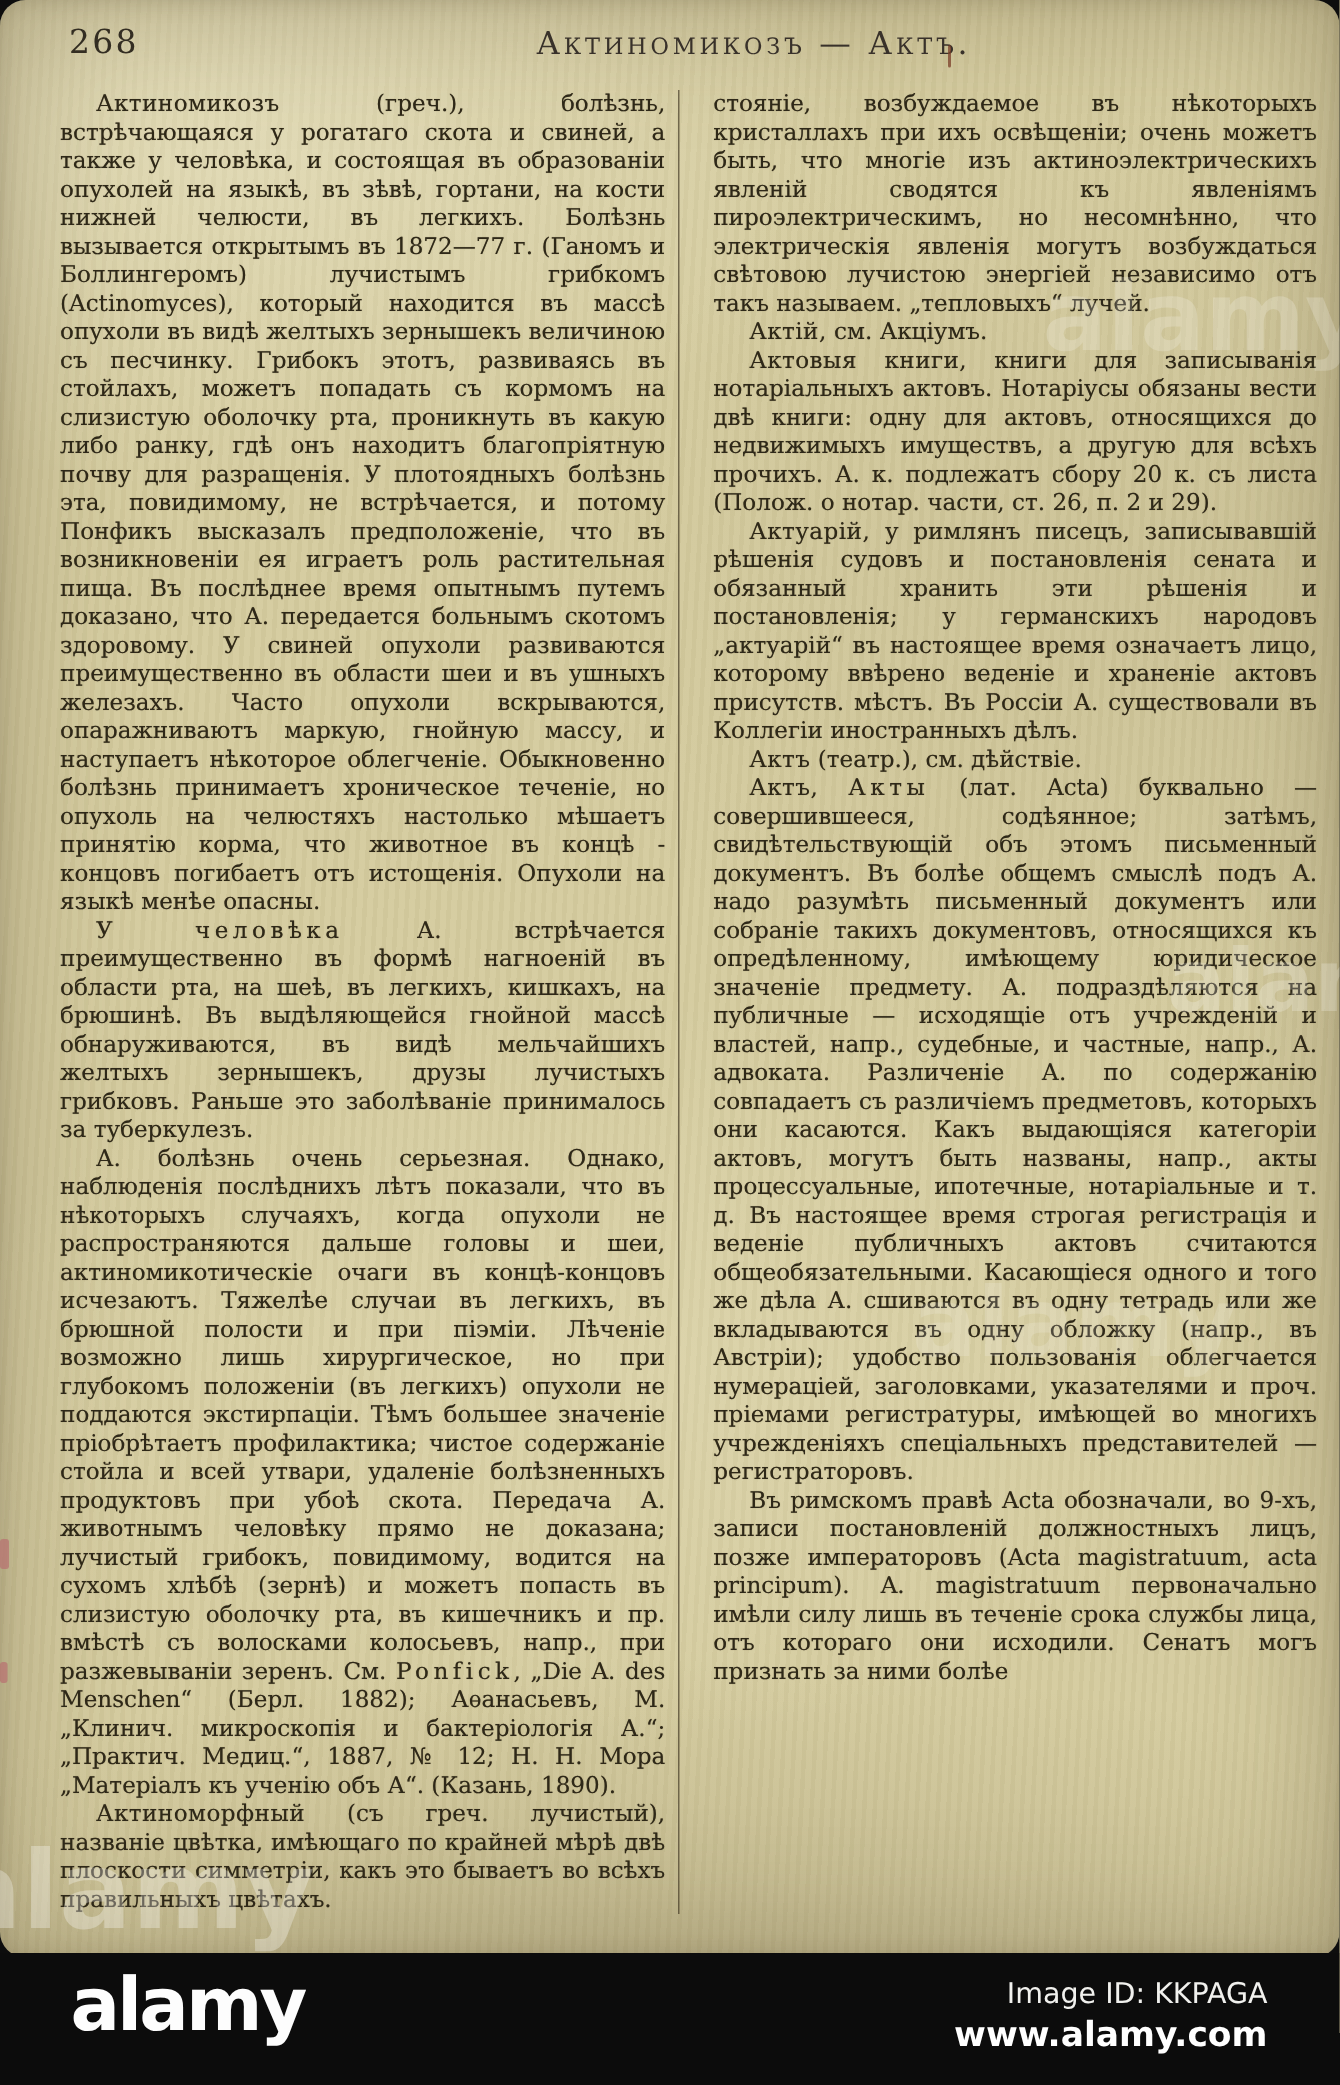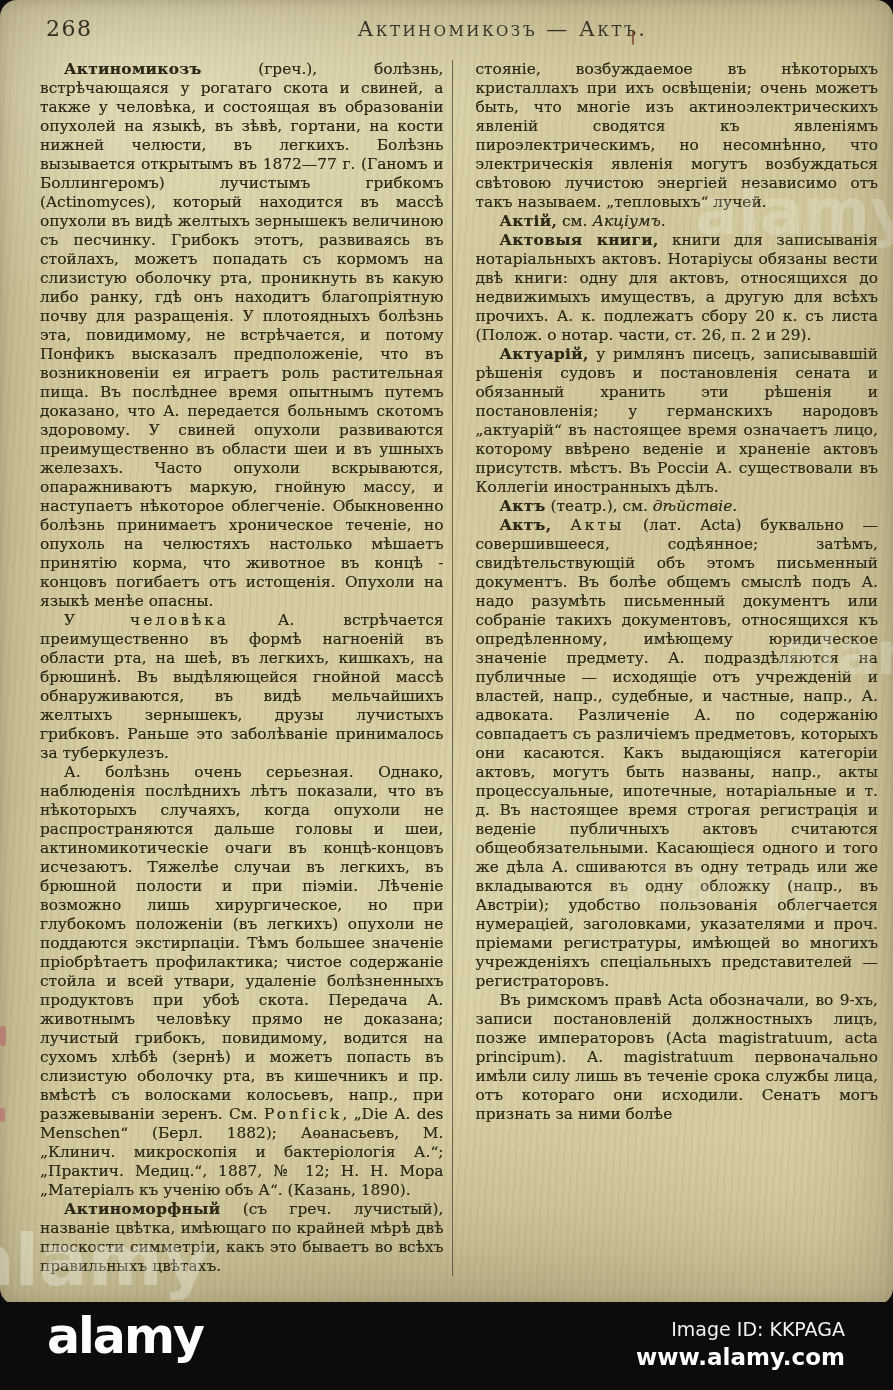--- a/index.html
+++ b/index.html
@@ -40,22 +40,22 @@
   .col{color:#2e2818;}
   .col-left{width:415px;padding-right:9px;}
   .col-right{width:414px;border-left:1px solid rgba(52,42,24,0.62);padding-left:22px;}
   .para{
     margin:0;text-align:justify;
     font-size:15.4px;line-height:19px;text-indent:24px;
     text-shadow:0 0 0.5px rgba(58,46,22,0.55);
   }
   .para.noindent{text-indent:0;}
   .seg-normal{}
-  .seg-bold{font-weight:bold;letter-spacing:0.3px;}
-  .seg-italic{font-style:italic;}
+  .seg-bold{font-weight:normal;letter-spacing:0.3px;}
+  .seg-italic{}
   .seg-spaced{letter-spacing:3px;}
   
   .wm{
     position:absolute;pointer-events:none;
     font-family:"DejaVu Sans", sans-serif;font-weight:bold;
     color:rgba(255,255,255,0.20);
   }
   .wm1{left:695px;top:175px;font-size:64px;}
   .wm2{left:608px;top:846px;font-size:64px;color:rgba(255,255,255,0.16);}
   .wm3{left:-34px;top:1218px;font-size:72px;color:rgba(255,255,255,0.30);}

